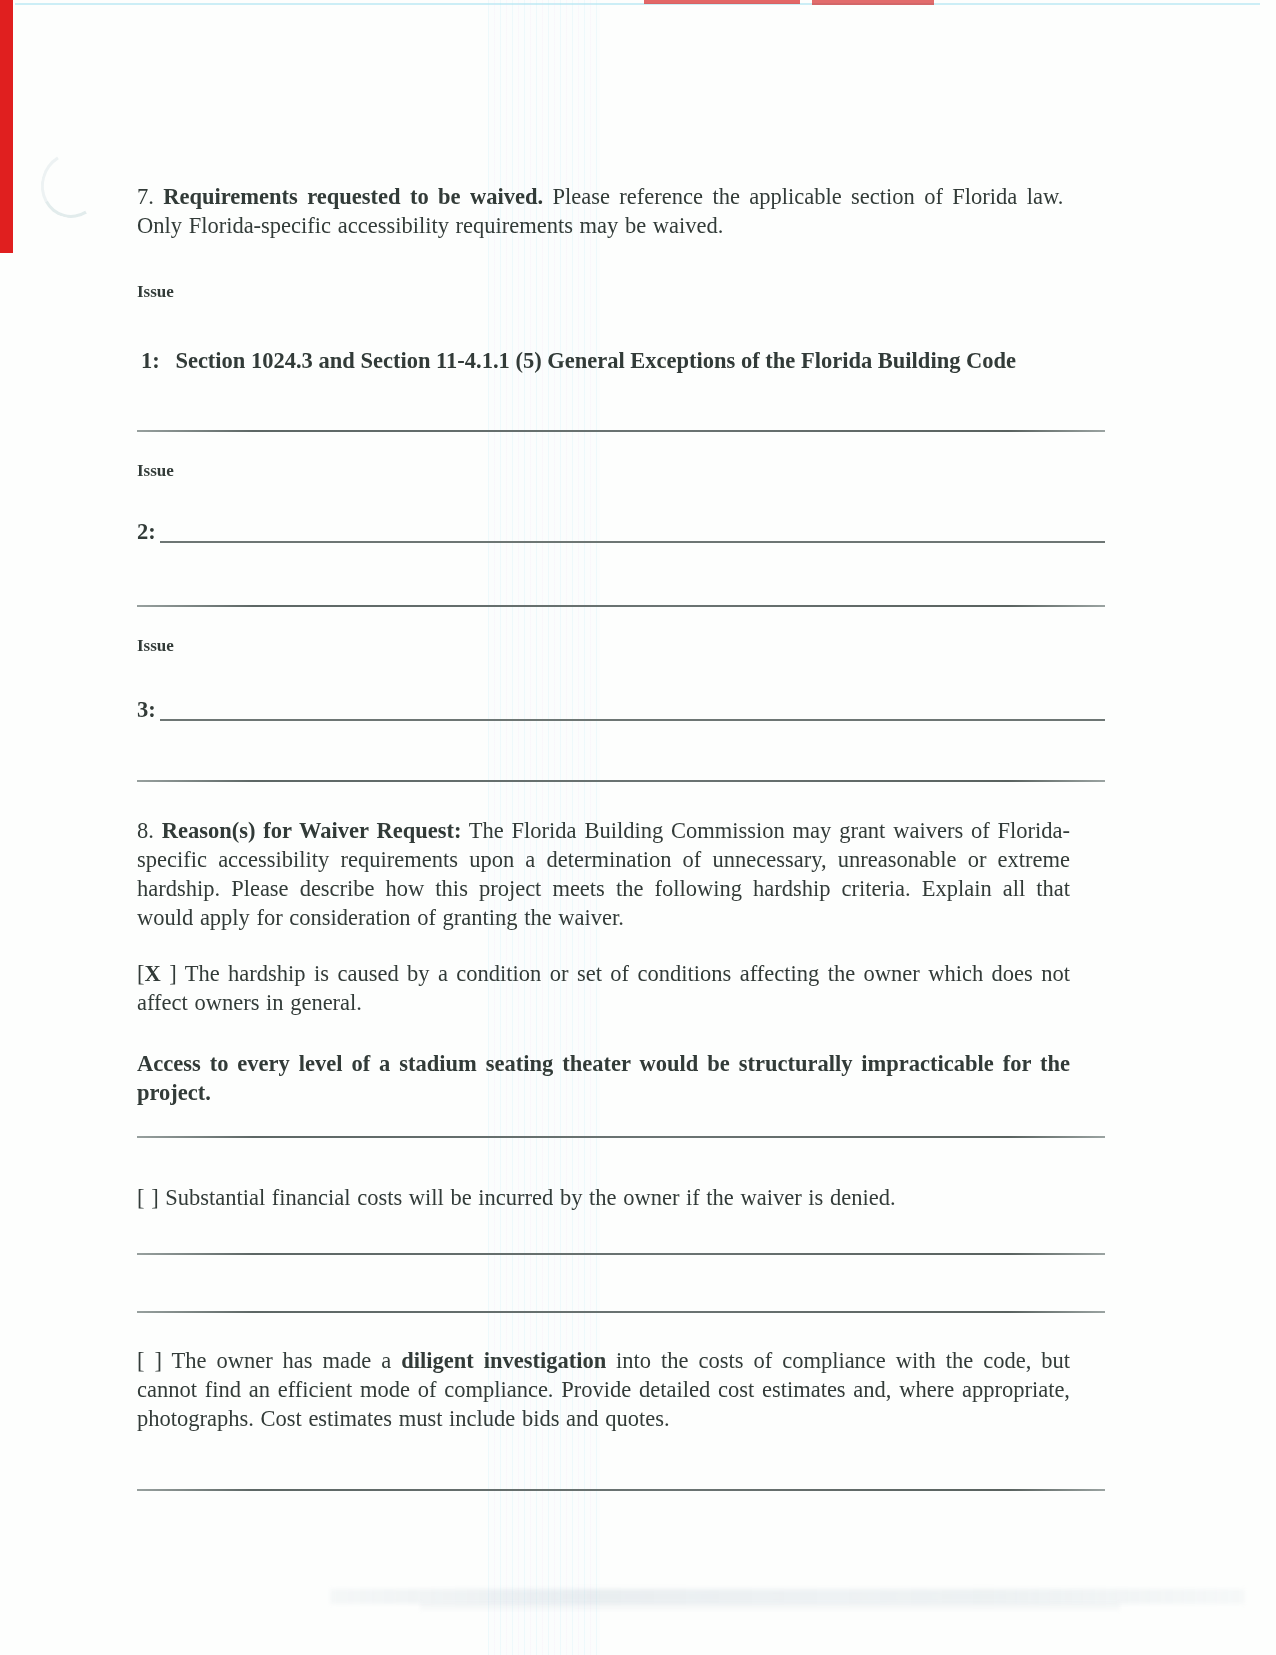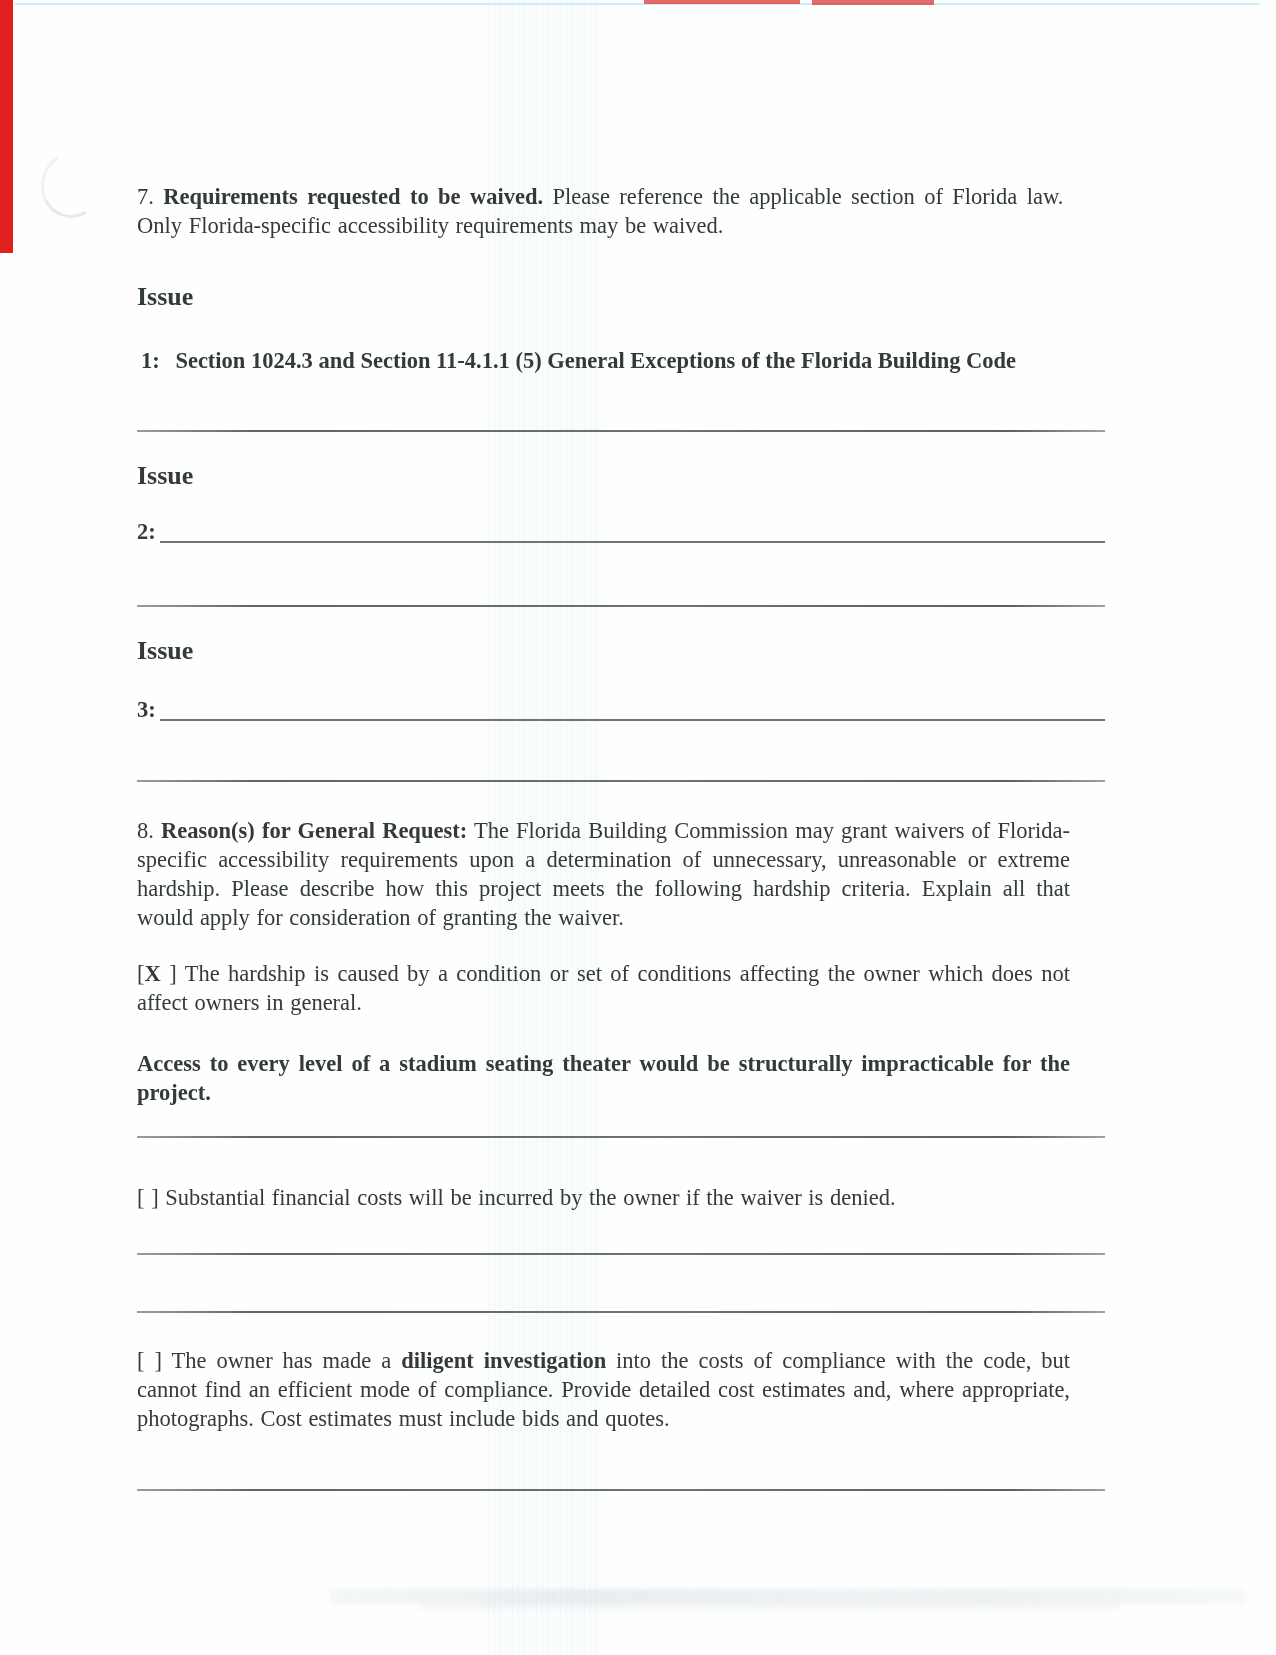--- a/index.html
+++ b/index.html
@@ -12,21 +12,21 @@
   }
   .page{position:relative;width:1276px;height:1655px;background:#fdfefd;}
   .abs{position:absolute;}
   .para{
     left:137px;width:933px;
     font-size:22.5px;line-height:29px;
     text-align:justify;
     margin:0;word-spacing:1px;
   }
   .b{font-weight:bold;}
-  .issue-label{left:137px;font-size:26px;font-weight:bold;margin:0;}
+  .issue-label{left:137px;font-size:17px;font-weight:bold;margin:0;}
   .issue-value{left:137px;width:968px;font-size:22.5px;font-weight:bold;margin:4px;line-height:29px;}
   .issue-num{font-weight:bold;font-size:22.5px;margin-right:10px;}
   .issue-row{left:137px;width:968px;display:flex;line-height:29px;}
   .issue-blank{flex:1;border-bottom:2px solid #6d7674;margin:0 0 3px 4px;}
   .rule{
     left:137px;width:968px;height:2px;
     background:linear-gradient(90deg,#97a09e,#5d6765 12%,#6b7473 55%,#59625f 90%,#9aa3a1);
   }
   
   .red-stripe{left:0;top:0;width:13px;height:253px;background:#e01f1f;}
@@ -97,21 +97,21 @@
 
   <p class="abs issue-label" style="top:636px;">Issue</p>
   <div class="abs issue-row" style="top:695px;">
     <span class="issue-num" style="margin-right:0;">3:</span>
     <span class="issue-blank"></span>
   </div>
   <div class="abs rule" style="top:780px;"></div>
 
   <p class="abs para" style="top:816px;">
     <span>8.</span>
-    <span class="b">Reason(s) for General Request:</span>
+    <span class="b">Reason(s) for Waiver Request:</span>
     <span>The Florida Building Commission may grant waivers of Florida-specific accessibility requirements upon a determination of unnecessary, unreasonable or extreme hardship. Please describe how this project meets the following hardship criteria. Explain all that would apply for consideration of granting the waiver.</span>
   </p>
 
   <p class="abs para" style="top:959px;">
     <span>[</span><span class="b">X</span><span> ]</span><span> The hardship is caused by a condition or set of conditions affecting the owner which does not affect owners in general.</span>
   </p>
   <p class="abs para b" style="top:1049px;">Access to every level of a stadium seating theater would be structurally impracticable for the project.</p>
   <div class="abs rule" style="top:1136px;"></div>
 
   <p class="abs para" style="top:1167px;text-align:left;margin-top:16px;">

